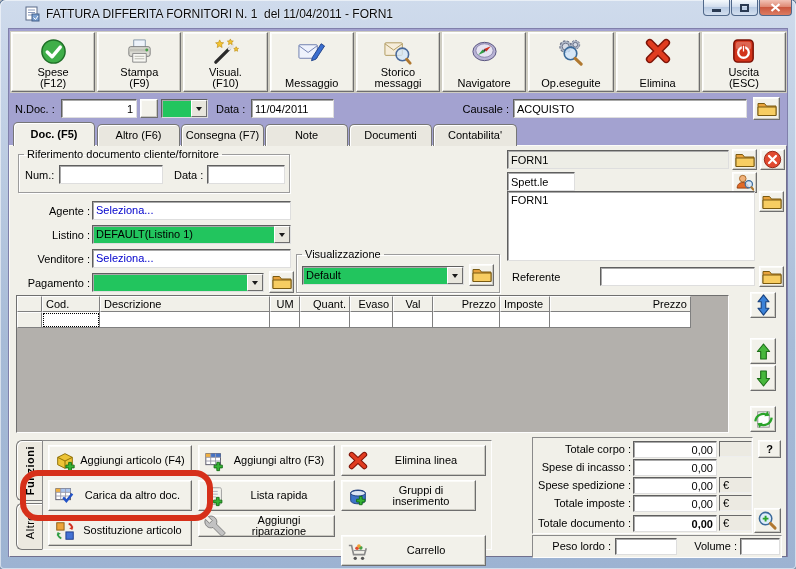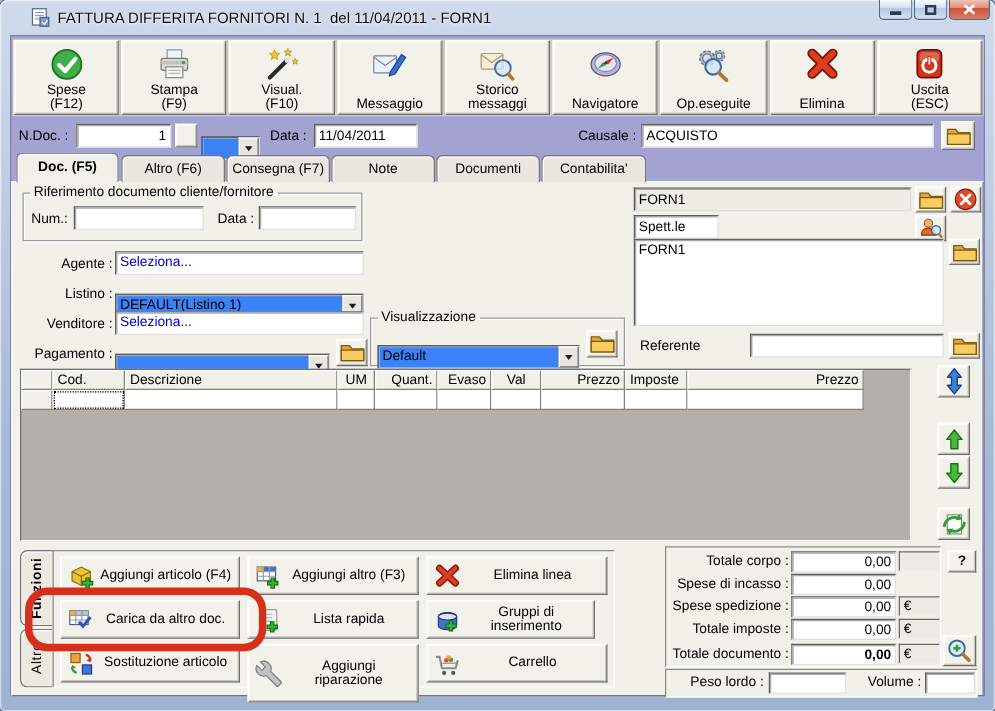--- a/index.html
+++ b/index.html
@@ -36,21 +36,21 @@
   .tbtn { flex:1 1 0; display:flex; flex-direction:column; align-items:center; justify-content:space-between; padding:3px 12px 2px; cursor:pointer; }
   .tbtn svg { width:29px; height:29px; margin-top:1px; }
   .tbtn .lab { line-height:11px; text-align:center; }
 
   
   .docrow { position:absolute; left:0; top:66px; width:780px; height:27px; }
   .lbl { position:absolute; line-height:18px; white-space:nowrap; }
   input.fld, .fld { position:absolute; height:19px; padding:1px 3px; font:inherit; outline:none; }
   .num { text-align:right; }
 
-  .combo { position:absolute; display:flex; height:19px; background:#3b82f6; border:1px solid; border-color:#5f5f5f #dedede #dedede #5f5f5f; box-shadow:inset 1px 1px 0 #a9a9a9;margin-top:10px; }
+  .combo { position:absolute; display:flex; height:19px; background:#22c55e; border:1px solid; border-color:#5f5f5f #dedede #dedede #5f5f5f; box-shadow:inset 1px 1px 0 #a9a9a9; }
   .combo .cval { flex:1; padding:2px 3px 0; overflow:hidden; white-space:nowrap; }
   .combo .cbtn { width:16px; background:#e8e6dd; border:1px solid; border-color:#fff #6e6e6e #6e6e6e #fff; display:flex; align-items:center; justify-content:center; cursor:pointer; }
   .tri { width:0; height:0; border-left:3.5px solid transparent; border-right:3.5px solid transparent; border-top:4px solid #1a1a1a; }
 
   .sq { position:absolute; display:flex; align-items:center; justify-content:center; cursor:pointer; }
 
   
   .tabs { position:absolute; left:0; top:93px; width:780px; height:23px; z-index:3; }
   .tab { position:absolute; top:2px; height:22px; background:#e9e7df; border:1px solid #767676; border-bottom:none; border-radius:5px 5px 0 0; text-align:center; line-height:20px; cursor:pointer; box-shadow:inset 1px 1px 0 #fff; }
   .tab.active { top:0; height:24px; background:#f1f0e9; font-weight:bold; line-height:23px; }
@@ -445,27 +445,27 @@
         <svg viewBox="0 0 24 24">
             <rect x="3" y="3" width="8" height="8" fill="#eca33a" stroke="#8a5a10"></rect>
             <rect x="13" y="13" width="8" height="8" fill="#4472d4" stroke="#1a3a8a"></rect>
             <path d="M16 4a6 6 0 014 5" fill="none" stroke="#d03020" stroke-width="2"></path>
             <path d="M21 7l-1 4-3.5-2z" fill="#d03020"></path>
             <path d="M8 20a6 6 0 01-4-5" fill="none" stroke="#2f9e44" stroke-width="2"></path>
             <path d="M3 17l1-4 3.5 2z" fill="#2f9e44"></path>
           </svg>
         <span class="lab">Sostituzione articolo</span>
       </div>
-      <div class="abtn raised" style="left:188px;top:369px;width:137px;height:47px">
+      <div class="abtn raised" style="left:188px;top:369px;width:137px;height:22px">
         <svg viewBox="0 0 24 24">
             <path d="M22.7 19l-9.1-9.1c.9-2.3.4-5-1.5-6.9-2-2-5-2.4-7.4-1.3L9 6 6 9 1.6 4.7C.4 7.1.9 10.1 2.9 12.1c1.9 1.9 4.6 2.4 6.9 1.5l9.1 9.1c.4.4 1 .4 1.4 0l2.3-2.3c.5-.4.5-1.1.1-1.4z" fill="#c2c2c2" stroke="#787878"></path>
           </svg>
         <span class="lab">Aggiungi riparazione</span>
       </div>
-      <div class="abtn raised" style="left:331px;top:369px;width:145px;height:31px">
+      <div class="abtn raised" style="left:331px;top:389px;width:145px;height:31px">
         <svg viewBox="0 0 24 24">
             <circle cx="9" cy="20" r="1.8" fill="#555"></circle>
             <circle cx="17" cy="20" r="1.8" fill="#555"></circle>
             <circle cx="11" cy="9" r="2" fill="#e04a30"></circle>
             <circle cx="15" cy="8.5" r="2" fill="#46a046"></circle>
             <circle cx="13" cy="6.5" r="2" fill="#f0a030"></circle>
             <path d="M2 6h3l2.2 10H19l2-7" fill="none" stroke="#8a8a8a" stroke-width="1.8"></path>
             <path d="M7.5 11.5h13" stroke="#8a8a8a"></path>
           </svg>
         <span class="lab">Carrello</span>

